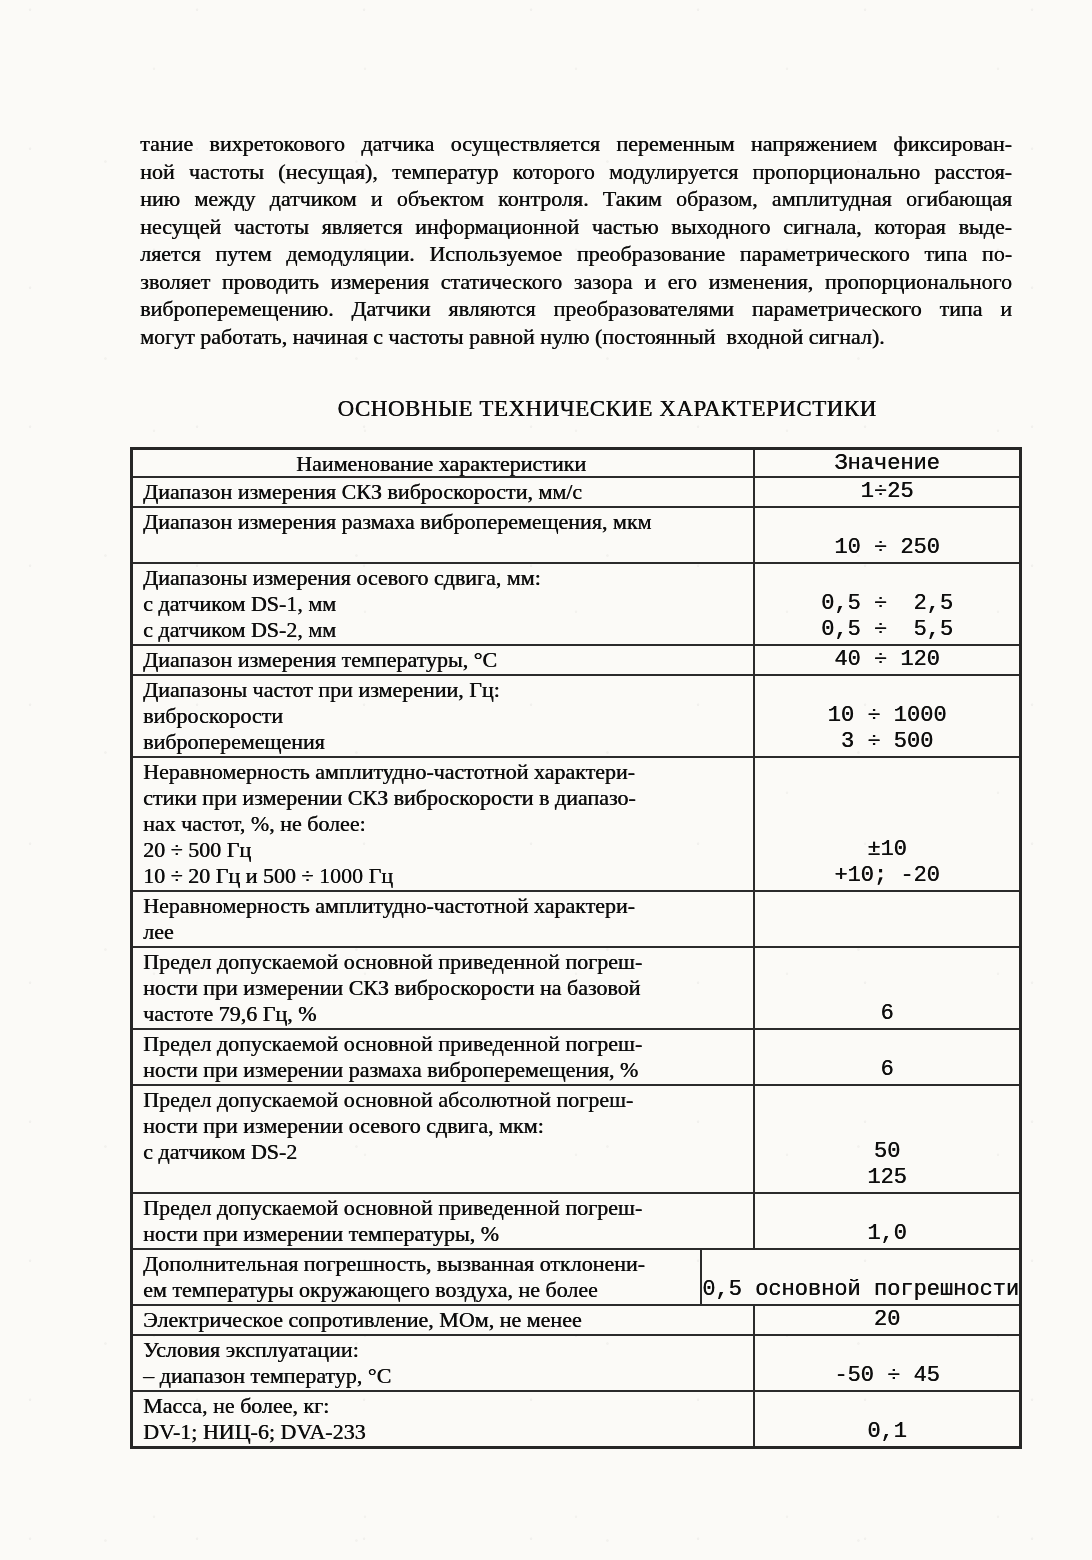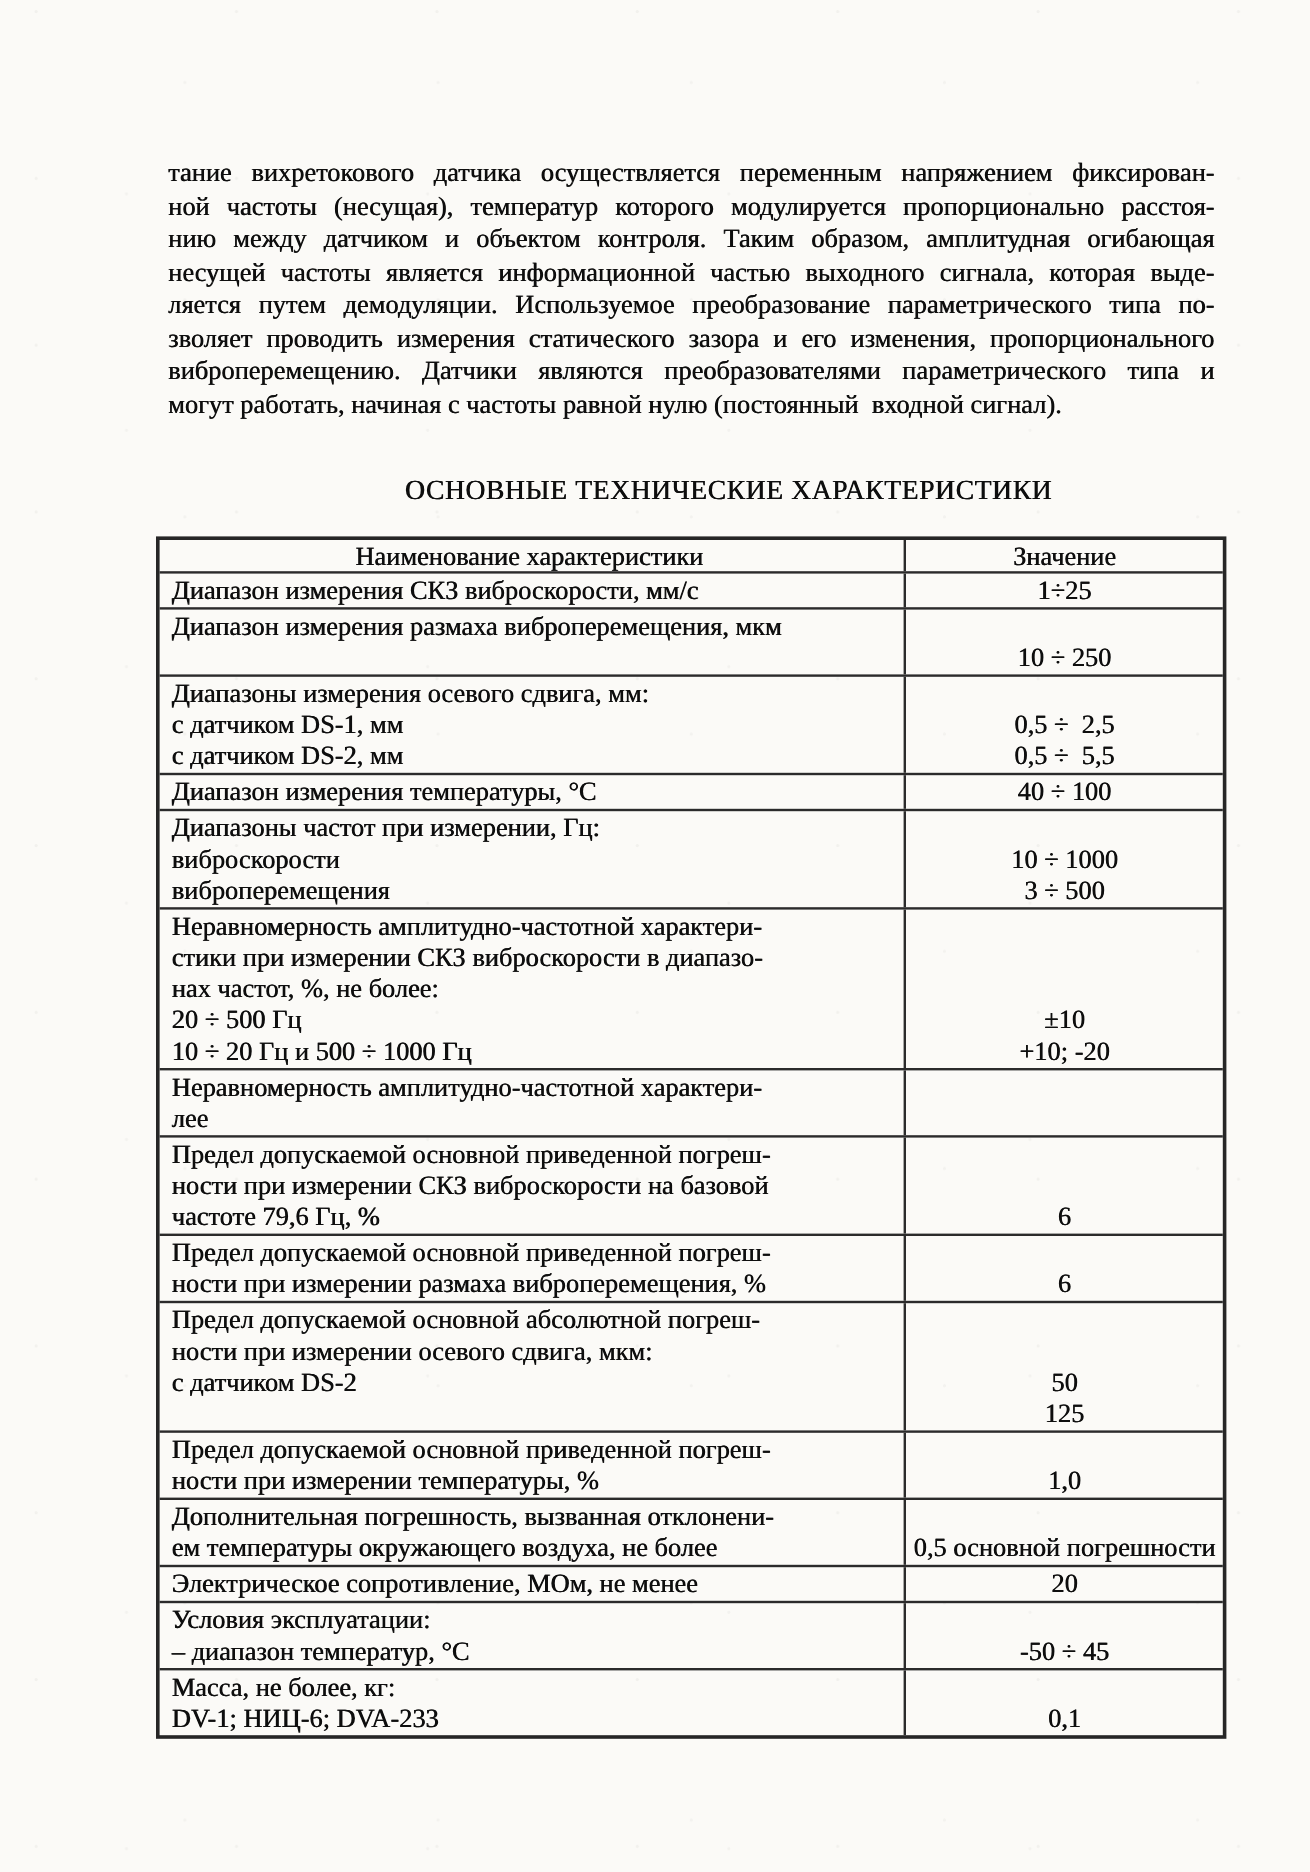--- a/index.html
+++ b/index.html
@@ -43,21 +43,21 @@
     font-size:22px;
     background:transparent;
   }
   .t-row{display:flex;}
   .t-body .t-row{border-top:2px solid #2b2b2b;}
   .t-cell{box-sizing:border-box;padding-top:1px;padding-bottom:1px;}
   .t-name{
     width:622px;border-right:2px solid #2b2b2b;
     padding-left:10px;padding-right:4px;
   }
-  .t-value{flex:1;text-align:center;}
+  .t-value{flex:1;text-align:center;font-family:Liberation Mono, monospace;}
   .t-head .t-name{text-align:center;padding-left:0;}
   .t-line{height:26px;line-height:26px;white-space:pre;overflow:visible;}
 </style>
 </head>
 <body>
 
 <div class="page">
 
   <div class="body-paragraph">
       <div class="p-line"><span>тание</span><span>вихретокового</span><span>датчика</span><span>осуществляется</span><span>переменным</span><span>напряжением</span><span>фиксирован-</span></div>
@@ -106,21 +106,21 @@
             <div class="t-line"></div>
             <div class="t-line">0,5 ÷  2,5</div>
             <div class="t-line">0,5 ÷  5,5</div>
           </div>
         </div>
         <div class="t-row">
           <div class="t-cell t-name">
             <div class="t-line">Диапазон измерения температуры, °С</div>
           </div>
           <div class="t-cell t-value">
-            <div class="t-line">40 ÷ 100</div>
+            <div class="t-line">40 ÷ 120</div>
           </div>
         </div>
         <div class="t-row">
           <div class="t-cell t-name">
             <div class="t-line">Диапазоны частот при измерении, Гц:</div>
             <div class="t-line">виброскорости</div>
             <div class="t-line">виброперемещения</div>
           </div>
           <div class="t-cell t-value">
             <div class="t-line"></div>

